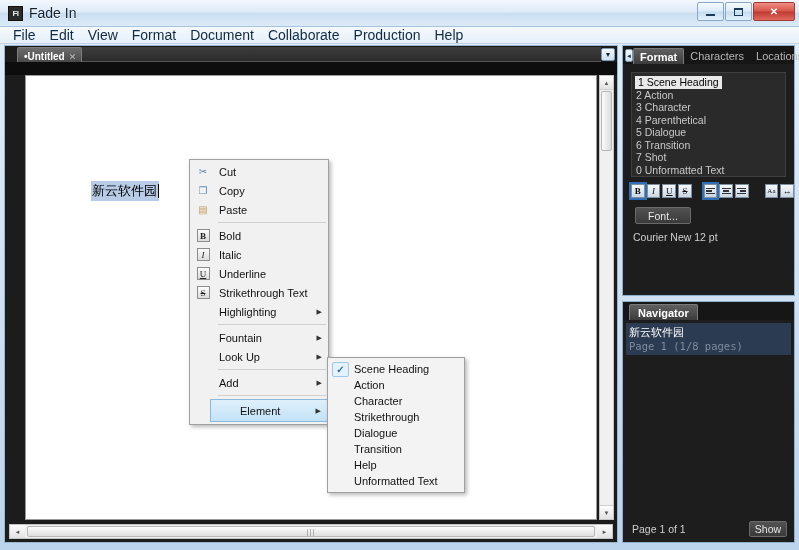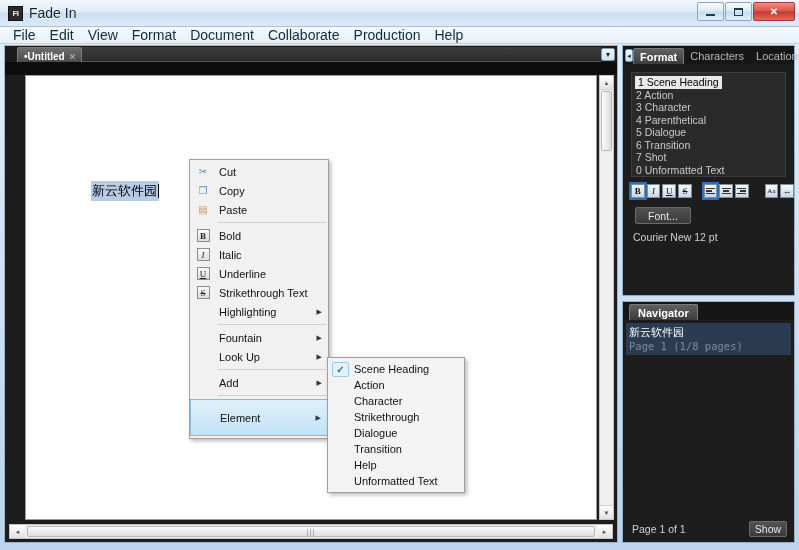--- a/index.html
+++ b/index.html
@@ -278,21 +278,22 @@
     z-index: 50;
   }
   .ctx-row {
     height: 19px; display: flex; align-items: center;
     font-size: 11px; color: #111; position: relative;
     padding-left: 29px; padding-right: 6px;
   }
   .ctx-row.hl {
     background: linear-gradient(180deg,#dff0fb,#c3e2f7);
     border: 1px solid #8ab9de;
-    height: 37px;
+    height: 23px;
+    margin-left: 20px;
   }
   .ctx-ico {
     position: absolute; left: 5px; top: 2px;
     width: 16px; height: 15px;
     display: flex; align-items: center; justify-content: center;
     font-size: 10px;
   }
   .ctx-arrow { position: absolute; right: 6px; font-size: 7px; color: #333; }
   .ctx-sep { height: 1px; background: #d0d0d0; margin: 3px 2px 3px 28px; }
 

